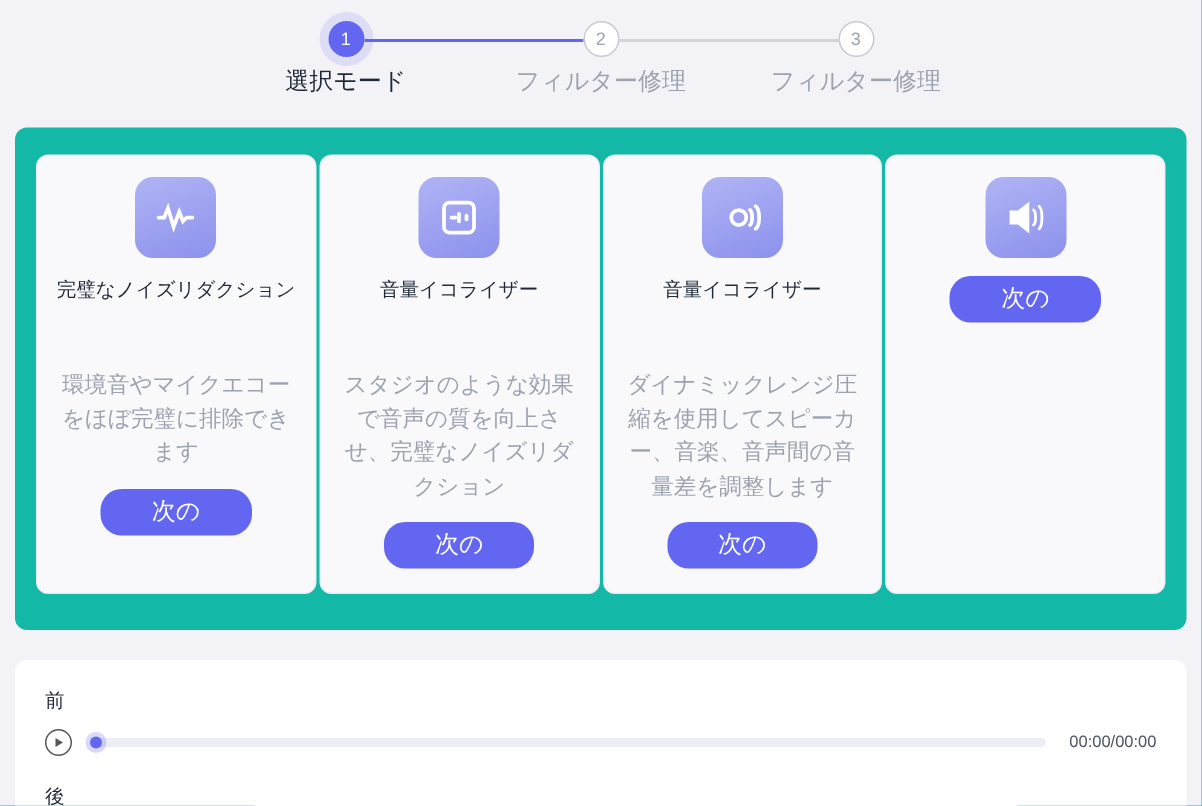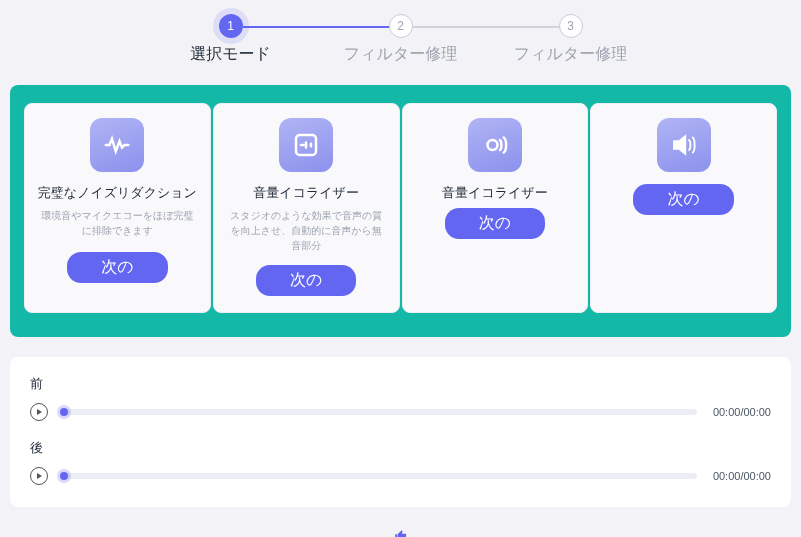--- a/index.html
+++ b/index.html
@@ -88,26 +88,27 @@
     margin-bottom: 12px;
   }
   .card-icon svg { width: 30px; height: 30px; }
   .card-title {
     font-size: 13px;
     color: #1f2937;
     margin-bottom: 6px;
     font-weight: 500;
   }
   .card-desc {
-    font-size: 10px;
+    font-size: 15px;
     color: #9ca3af;
     line-height: 1.5;
     min-height: 32px;
     margin-bottom: 12px;
     padding: 0 4px;
+    margin-top: 38px;
   }
   .card-btn {
     background: #6366f1;
     color: #fff;
     border: none;
     border-radius: 14px;
     padding: 5px 34px;
     font-size: 16px;
     cursor: pointer;
   }
@@ -219,33 +220,34 @@
   </div>
 
   <div class="card">
     <div class="card-icon">
       <svg viewBox="0 0 24 24" fill="none" stroke="#fff" stroke-width="2" stroke-linecap="round">
         <rect x="4" y="4" width="16" height="16" rx="3"></rect>
         <path d="M8 12h2M12 10v4M16 11v2"></path>
       </svg>
     </div>
     <div class="card-title">音量イコライザー</div>
-    <div class="card-desc">スタジオのような効果で音声の質を向上させ、自動的に音声から無音部分</div>
+    <div class="card-desc">スタジオのような効果で音声の質を向上させ、完璧なノイズリダクション</div>
     <button class="card-btn">次の</button>
   </div>
 
   <div class="card">
     <div class="card-icon">
       <svg viewBox="0 0 24 24" fill="none" stroke="#fff" stroke-width="2" stroke-linecap="round">
         <circle cx="10" cy="12" r="4"></circle>
         <path d="M16 8c1.5 1 1.5 7 0 8"></path>
         <path d="M19 6c2.5 1.5 2.5 10.5 0 12"></path>
       </svg>
     </div>
     <div class="card-title">音量イコライザー</div>
+    <div class="card-desc">ダイナミックレンジ圧縮を使用してスピーカー、音楽、音声間の音量差を調整します</div>
     <button class="card-btn">次の</button>
   </div>
 
   <div class="card">
     <div class="card-icon">
       <svg viewBox="0 0 24 24" fill="#fff" stroke="#fff" stroke-width="1.5" stroke-linecap="round">
         <path d="M4 9v6h4l5 4V5L8 9H4z"></path>
         <path d="M16 8c1.5 1 1.5 7 0 8" fill="none"></path>
         <path d="M19 6c2 1.5 2 10.5 0 12" fill="none"></path>
       </svg>

